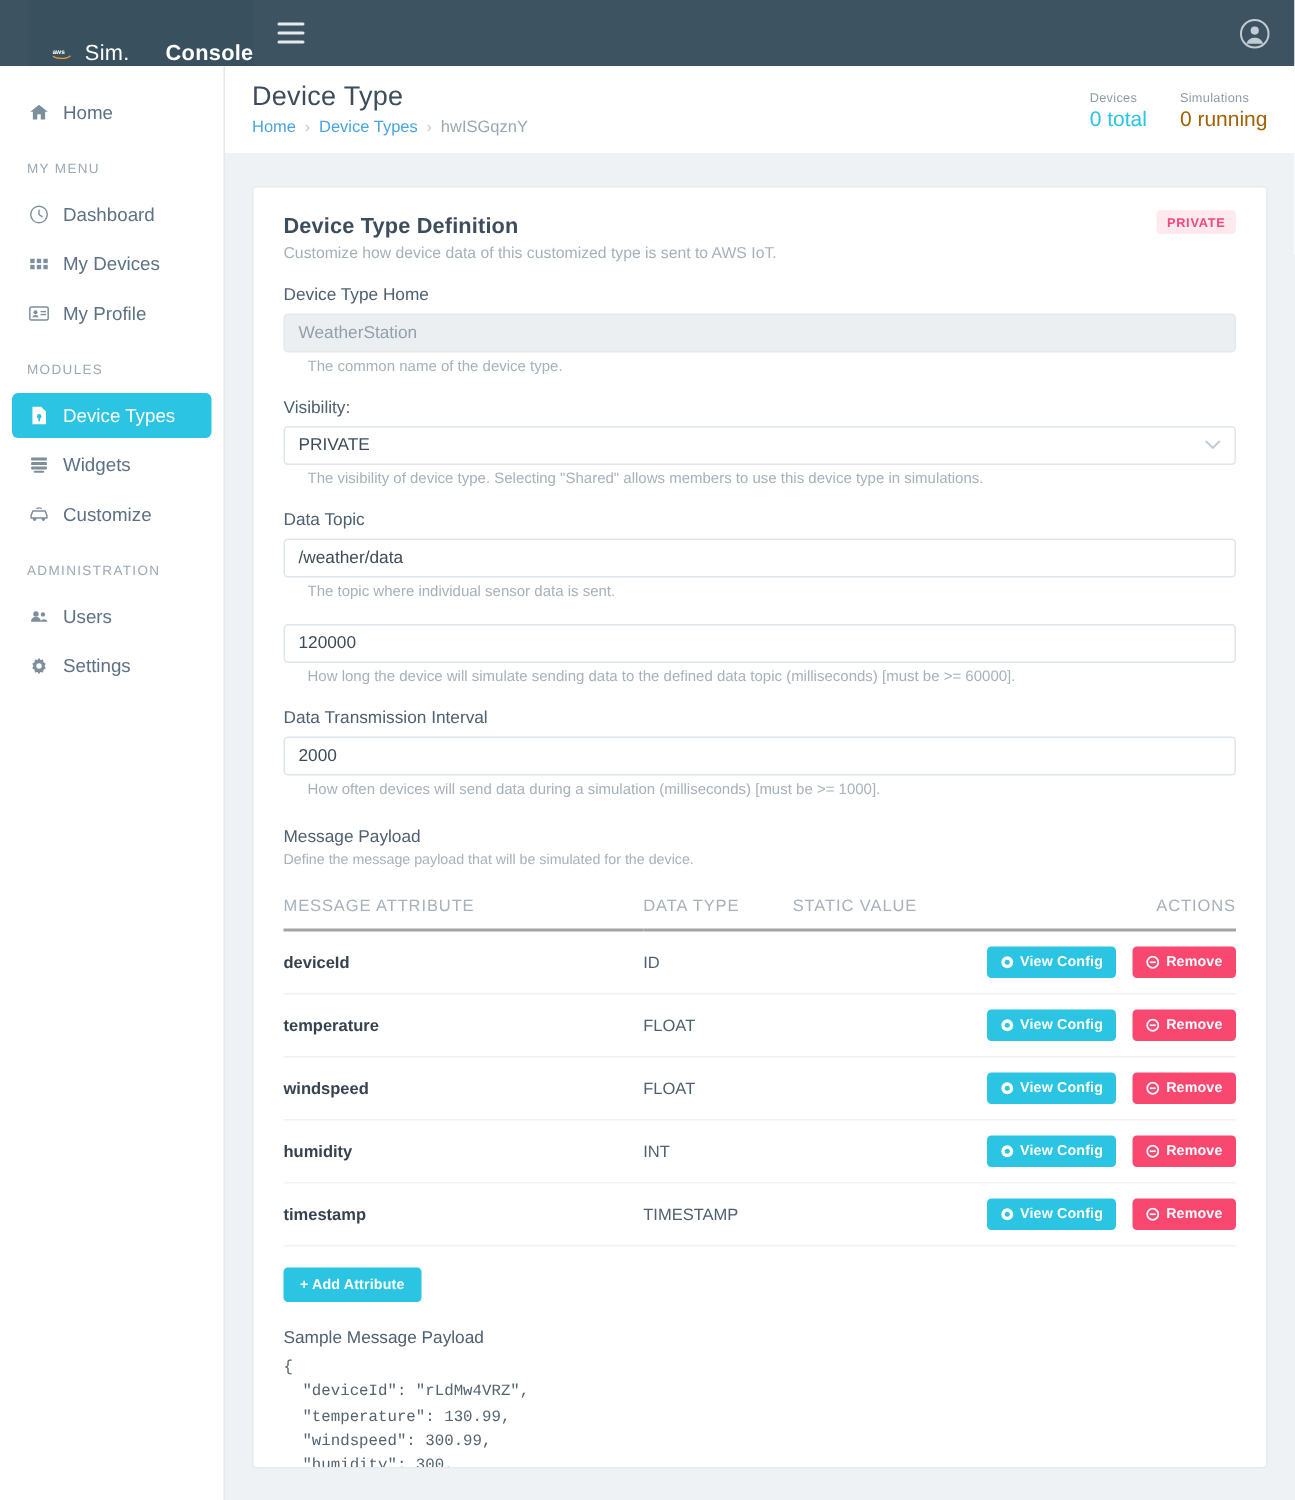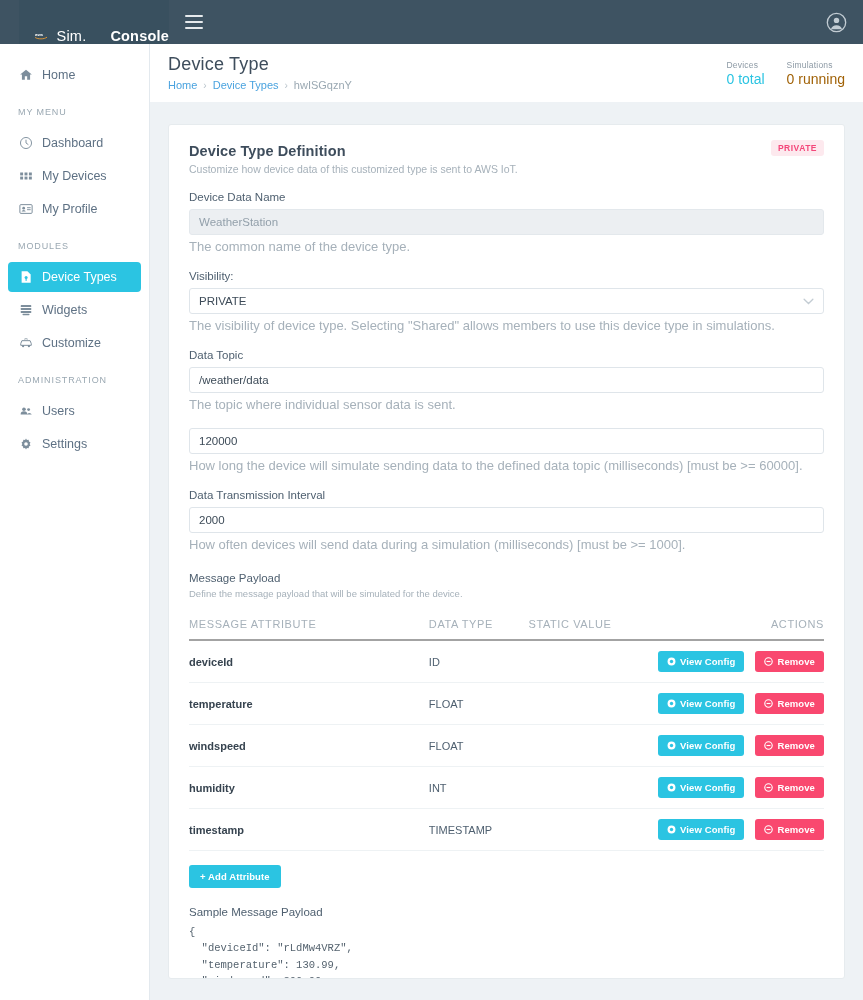--- a/index.html
+++ b/index.html
@@ -92,21 +92,21 @@
   .field { margin-top: 16px; }
   .field-label { font-size: 11.5px; color: #4f6070; margin-bottom: 6px; }
   .ctl {
     height: 26px; width: 100%; border: 1px solid #dfe5ea; border-radius: 3px;
     background: #ffffff; font-size: 11.5px; color: #3d4b58;
     display: flex; align-items: center; padding: 0 9px;
   }
   .ctl.readonly { background: #eceff2; color: #93a0ab; border-color: #e3e8ec; }
   .ctl.select { justify-content: space-between; cursor: pointer; }
   .ctl .chev { color: #c3ccd3; font-size: 10px; }
-  .help { font-size: 13px; color: #a6b1ba; margin-top: 4px; }
+  .help { font-size: 10px; color: #a6b1ba; margin-top: 4px; margin-left: 16px; }
 
   .section-h { font-size: 11.5px; color: #4f6070; margin-top: 20px; }
   .section-sub { font-size: 9.5px; color: #a6b1ba; margin-top: 4px; }
 
   
   table.attrs { width: 100%; border-collapse: collapse; margin-top: 13px; }
   table.attrs th {
     text-align: left; font-size: 11px; color: #a6b1ba; font-weight: 400;
     letter-spacing: .6px; padding: 6px 0 9px 0; border-bottom: 2px solid #a3a3a3;
   }
@@ -310,21 +310,21 @@
 
   <div class="card-wrap">
     <div class="card">
 
       <div class="badge-private">PRIVATE</div>
       <div class="card-title">Device Type Definition</div>
       <div class="card-sub">Customize how device data of this customized type is sent to AWS IoT.</div>
 
       
       <div class="field">
-        <div class="field-label">Device Data Name</div>
+        <div class="field-label">Device Type Home</div>
         <div class="ctl readonly">WeatherStation</div>
         <div class="help">The common name of the device type.</div>
       </div>
 
       
       <div class="field">
         <div class="field-label">Visibility:</div>
         <div class="ctl select">
           <span>PRIVATE</span>
           <span class="chev">

